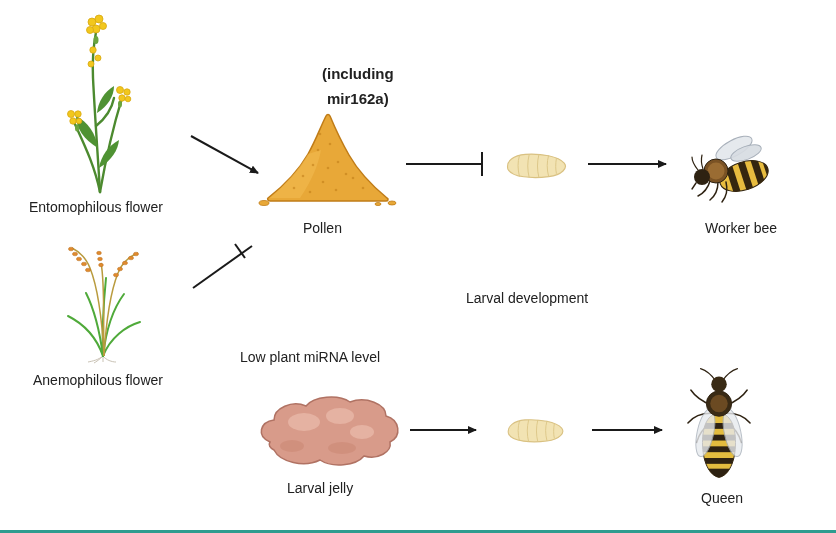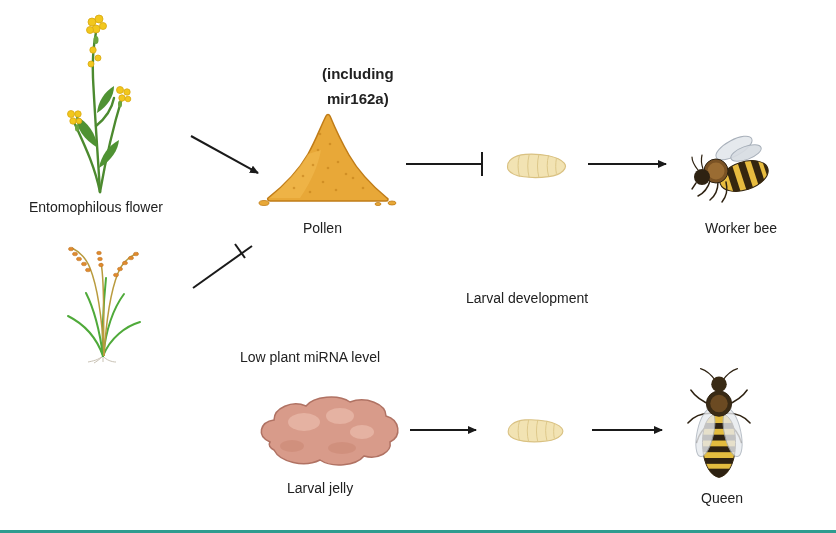--- a/index.html
+++ b/index.html
@@ -261,20 +261,21 @@
 
   <div class="annotation bold" style="left:322px; top:61px;">
     <span class="line">(including</span>
     <span class="line">mir162a)</span>
   </div>
 
   <div class="label" style="left:29px; top:198px;">Entomophilous flower</div>
 
   <div class="label" style="left:303px; top:219px;">Pollen</div>
 
+  <div class="label" style="left:33px; top:371px;">Anemophilous flower</div>
 
   <div class="label" style="left:466px; top:289px;">Larval development</div>
 
   <div class="label" style="left:685px; top:219px;margin-left:20px;">Worker bee</div>
 
   <div class="label" style="left:240px; top:348px;">Low plant miRNA level</div>
 
   <div class="label" style="left:287px; top:479px;">Larval jelly</div>
 
   <div class="label" style="left:701px; top:489px;">Queen</div>

